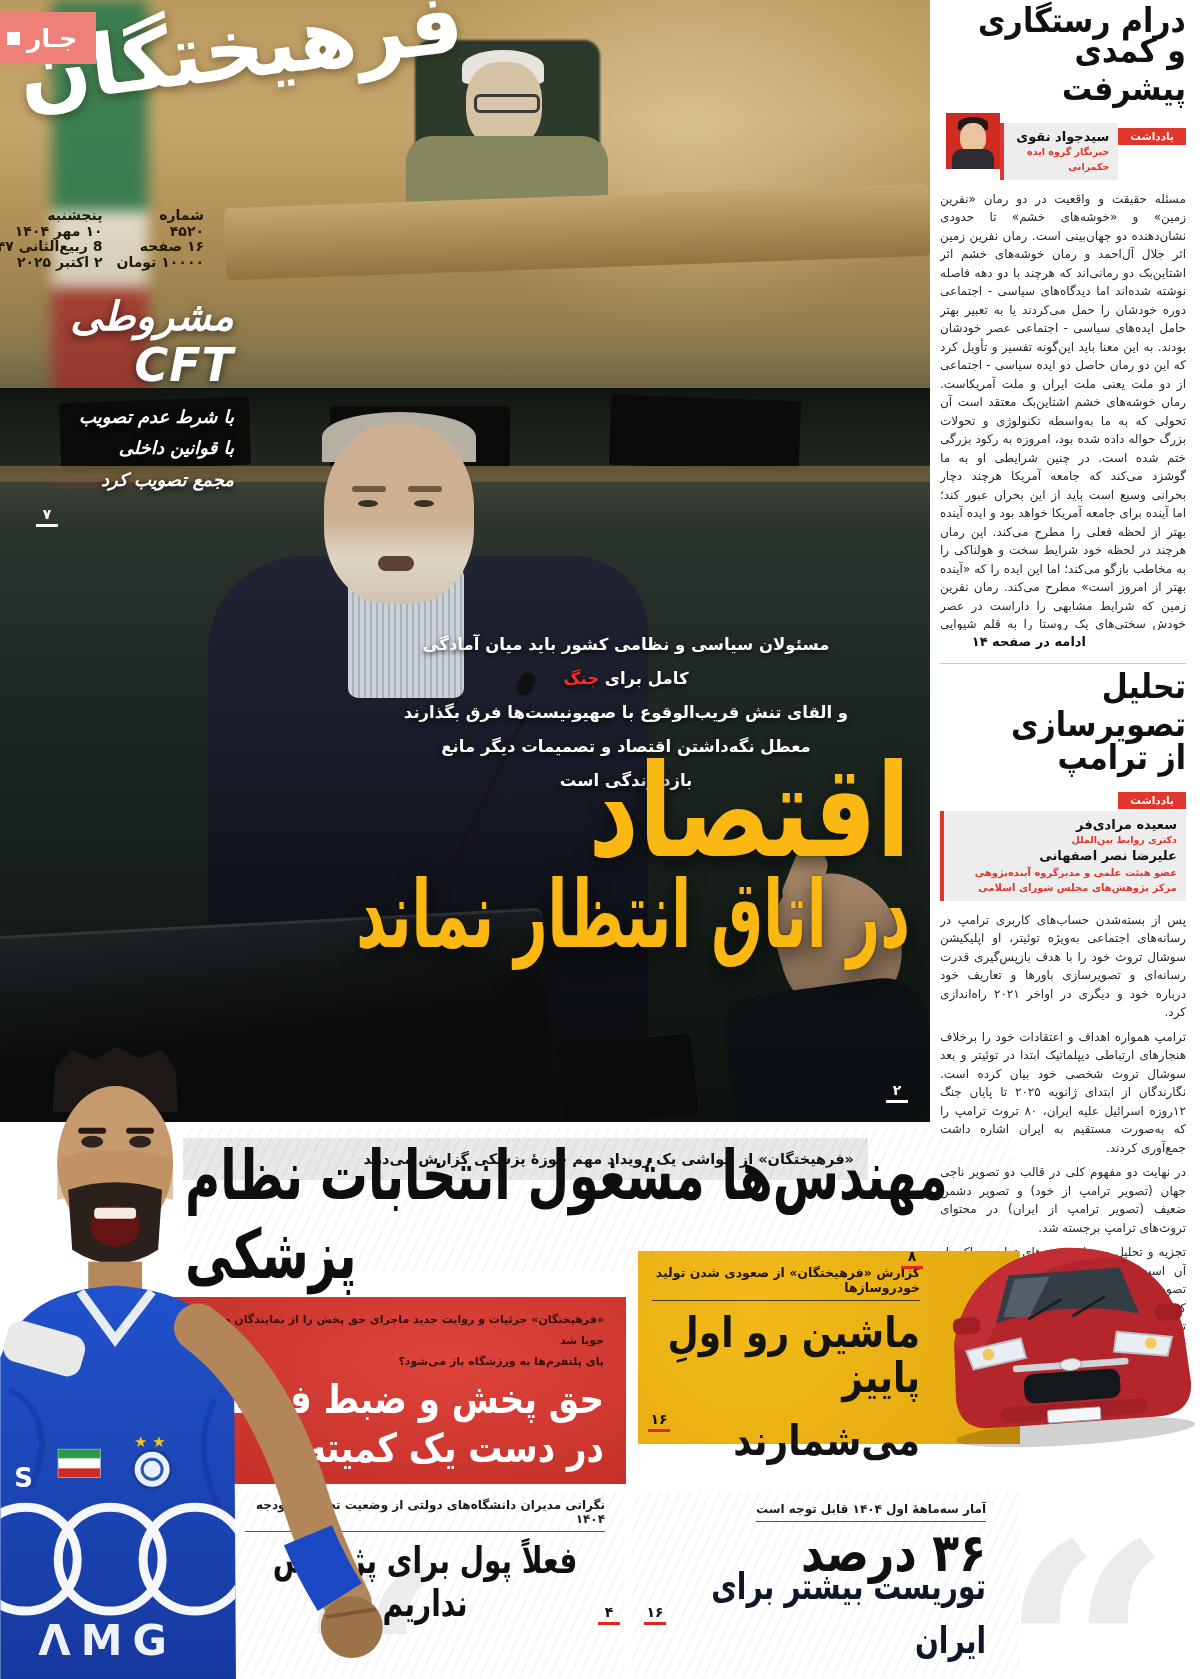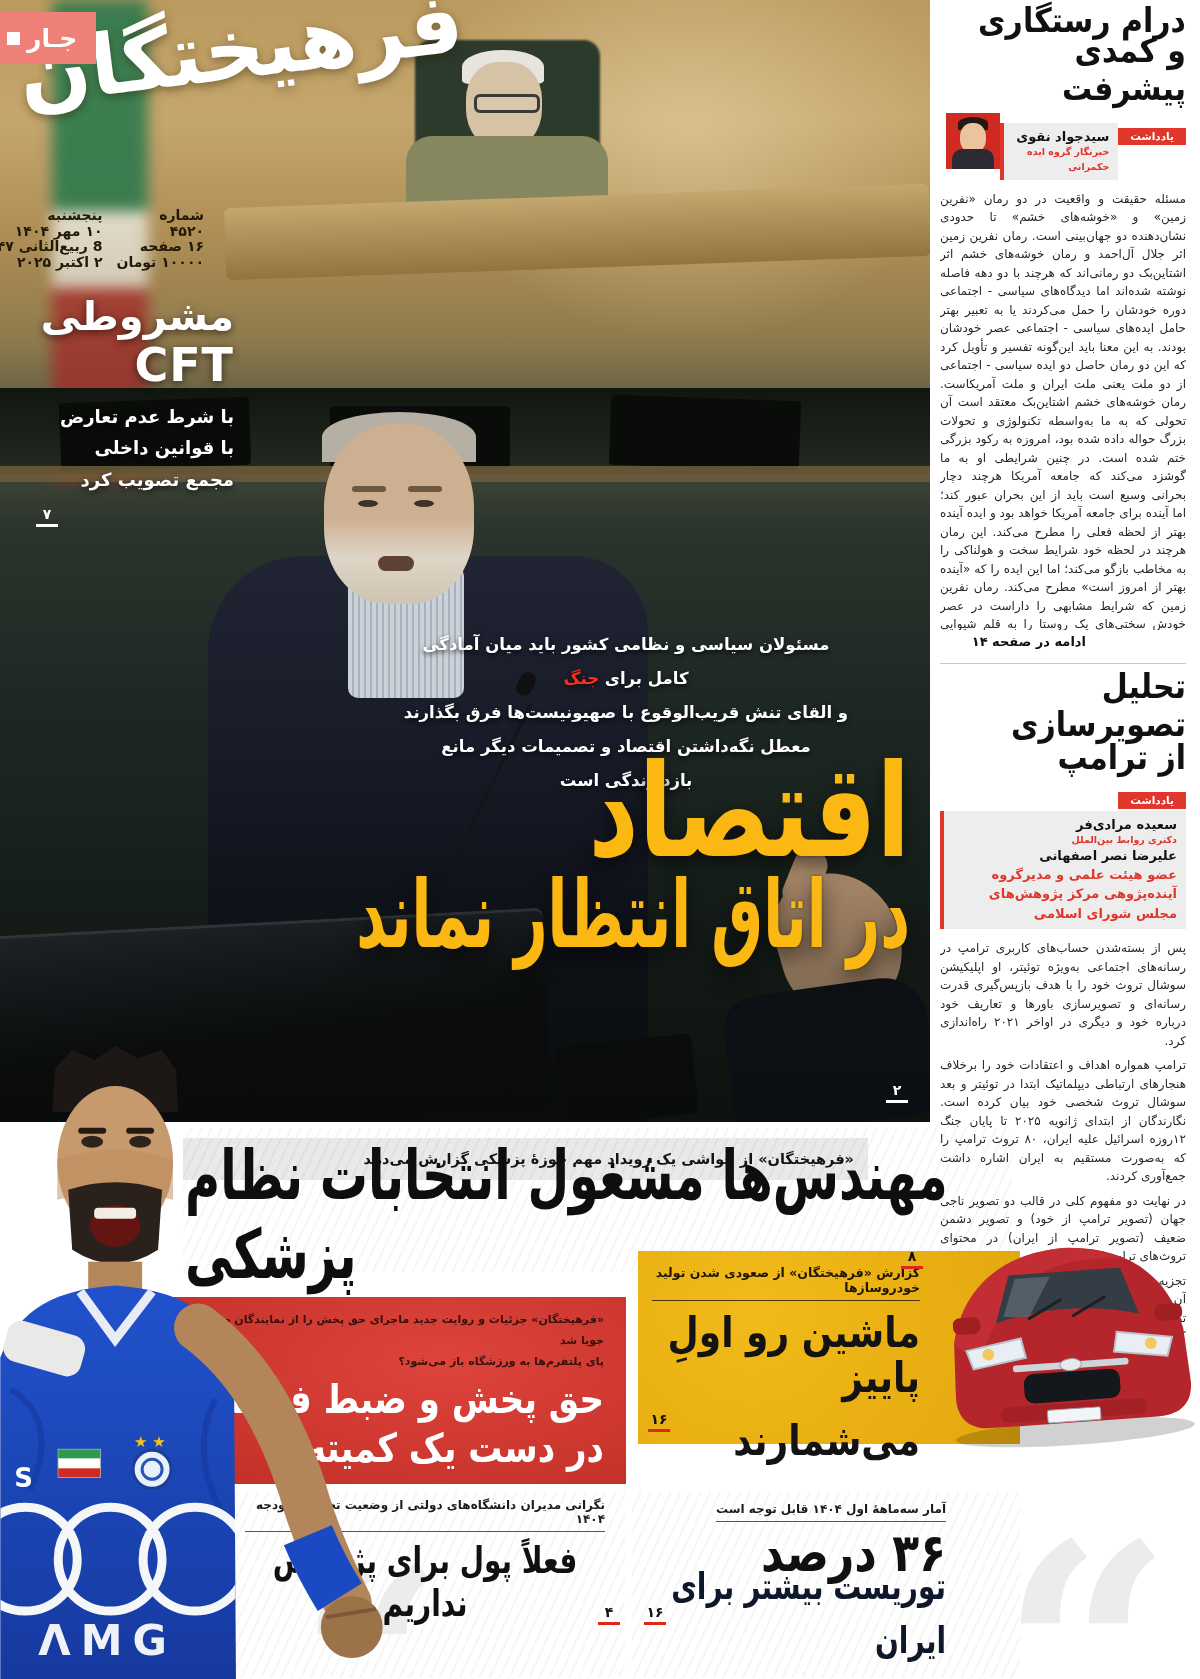--- a/index.html
+++ b/index.html
@@ -52,21 +52,21 @@
   .corner-badge .sq{width:13px;height:13px;background:#fff;margin:0 7px;}
   .corner-badge .t{color:#fff;font-weight:bold;font-size:25px;letter-spacing:4px;}
   .logo{left:18px;top:18px;width:310px;color:#fff;font-weight:bold;font-size:84px;line-height:.95;
     text-align:center;transform:rotate(-7deg);text-shadow:0 3px 10px rgba(40,30,5,.45);z-index:4;}
   .dateblock{left:36px;top:208px;width:168px;display:flex;direction:rtl;z-index:4;color:#221a08;}
   .dateblock .col{font-size:14px;font-weight:bold;line-height:15.5px;text-align:right;white-space:nowrap;}
   .dateblock .bar{width:4px;height:58px;background:#e0362b;margin:2px 7px 0 7px;}
   .issue-number{letter-spacing:5px;}
 
   
-  .cft{left:34px;top:292px;width:200px;color:#fff;z-index:4;text-align:right;direction:rtl;}
+  .cft{left:34px;top:292px;width:200px;color:#fff;z-index:4;text-align:right;direction:rtl;font-style:italic;}
   .cft-fa{font-size:40px;font-weight:bold;line-height:1.2;text-shadow:0 2px 8px rgba(0,0,0,.6);}
   .cft-en{font-size:46px;font-weight:bold;letter-spacing:1px;line-height:1.1;text-shadow:0 2px 8px rgba(0,0,0,.6);font-family:"DejaVu Sans",sans-serif;}
   .cft-sub{margin-top:10px;font-size:18px;font-weight:bold;line-height:1.75;text-shadow:0 2px 6px rgba(0,0,0,.7);}
   .pgmark{font-size:14px;font-weight:bold;display:inline-block;text-align:center;}
   .pgmark .u{display:block;height:3px;width:22px;margin:2px auto 0;}
   .pg-white{color:#fff;}.pg-white .u{background:#fff;}
   .pg-dark{color:#111;}.pg-dark .u{background:#e0251b;}
 
   
   .caption{left:400px;top:628px;width:452px;text-align:center;direction:rtl;color:#fff;
@@ -132,21 +132,21 @@
 
   
   .car{left:935px;top:1188px;width:265px;height:262px;z-index:7;transform:rotate(-4deg);}
 
   
   .bq{color:#ececec;font-size:300px;font-weight:bold;line-height:0;z-index:1;font-family:"DejaVu Serif",serif;}
   .research{left:245px;top:1498px;width:360px;z-index:3;direction:rtl;text-align:right;}
   .sec-kicker{display:inline-block;font-size:12px;font-weight:bold;color:#1c1c1c;border-bottom:1px solid #555;padding-bottom:5px;}
   .research .h{margin-top:14px;text-align:center;line-height:1.55;color:#101010;font-weight:bold;}
   .research .h span{font-size:28px;transform:scaleY(1.3);}
-  .tourism{left:636px;top:1498px;width:310px;z-index:3;direction:rtl;text-align:right;}
+  .tourism{left:676px;top:1498px;width:310px;z-index:3;direction:rtl;text-align:right;}
   .tourism .h1{margin-top:10px;line-height:1.2;color:#101010;font-weight:bold;}
   .tourism .h1 span{font-size:44px;transform:scaleY(1.2);}
   .tourism .h2{line-height:1.5;color:#0f172a;font-weight:bold;}
   .tourism .h2 span{font-size:28px;transform:scaleY(1.3);}
   .mark4{left:598px;top:1604px;z-index:3;}
   .mark16b{left:644px;top:1604px;z-index:3;}
 </style>
 </head>
 <body>
 
@@ -204,21 +204,21 @@
       <div>۱۰ مهر ۱۴۰۴</div>
       <div>8 ربیع‌الثانی ۱۴۴۷</div>
       <div>۲ اکتبر ۲۰۲۵</div>
     </div>
   </div>
 
   <div class="abs cft">
     <div class="cft-fa">مشروطی</div>
     <div class="cft-en">CFT</div>
     <div class="cft-sub">
-      <div>با شرط عدم تعارض</div>
+      <div>با شرط عدم تصویب</div>
       <div>با قوانین داخلی</div>
       <div>مجمع تصویب کرد</div>
     </div>
   </div>
   <div class="abs pgmark pg-white" style="left:36px;top:506px;z-index:4;">
     <span>۷</span><span class="u"></span>
   </div>
 
   <div class="abs caption">
     <div><span>مسئولان سیاسی و نظامی کشور باید میان آمادگی کامل برای </span><span class="hl">جنگ</span></div>
@@ -279,21 +279,21 @@
       <span class="ln">تحلیل تصویرسازی</span>
       <span class="ln">از ترامپ</span>
     </div>
 
     <div class="byline" style="margin-top:12px;">
       <span class="tag">یادداشت</span>
       <div class="bybox" style="margin-top:2px;">
         <div class="byname">سعیده مرادی‌فر</div>
         <div class="bytitle">دکتری روابط بین‌الملل</div>
         <div class="byname">علیرضا نصر اصفهانی</div>
-        <div class="bytitle" style="font-size:13px;">عضو هیئت علمی و مدیرگروه آینده‌پژوهی مرکز پژوهش‌های مجلس شورای اسلامی</div>
+        <div class="bytitle" style="font-size:10px;">عضو هیئت علمی و مدیرگروه آینده‌پژوهی مرکز پژوهش‌های مجلس شورای اسلامی</div>
       </div>
     </div>
 
     <div class="a-body" style="height:448px;">
       <p>پس از بسته‌شدن حساب‌های کاربری ترامپ در رسانه‌های اجتماعی به‌ویژه توئیتر، او اپلیکیشن سوشال تروث خود را با هدف بازپس‌گیری قدرت رسانه‌ای و تصویرسازی باورها و تعاریف خود درباره خود و دیگری در اواخر ۲۰۲۱ راه‌اندازی کرد.</p>
       <p>ترامپ همواره اهداف و اعتقادات خود را برخلاف هنجارهای ارتباطی دیپلماتیک ابتدا در توئیتر و بعد سوشال تروث شخصی خود بیان کرده است. نگارندگان از ابتدای ژانویه ۲۰۲۵ تا پایان جنگ ۱۲روزه اسرائیل علیه ایران، ۸۰ تروث ترامپ را که به‌صورت مستقیم به ایران اشاره داشت جمع‌آوری کردند.</p>
       <p>در نهایت دو مفهوم کلی در قالب دو تصویر ناجی جهان (تصویر ترامپ از خود) و تصویر دشمن ضعیف (تصویر ترامپ از ایران) در محتوای تروث‌های ترامپ برجسته شد.</p>
       <p>تجزیه و تحلیل محتوای تروث‌های ترامپ حاکی از آن است که تأکید ترامپ بیشتر روی ساخت تصویری مثبت از دولت خود بوده است؛ به گونه‌ای که ۷۵ درصد از محتوای تروث‌های ترامپ در مورد تصویر ناجی جهان از خود است و تنها ۲۵ درصد به تصویر دشمن ضعیف بودن ایران اشاره دارد.</p>
     </div>
     <div class="a-more">ادامه در صفحه ۱۴</div>

